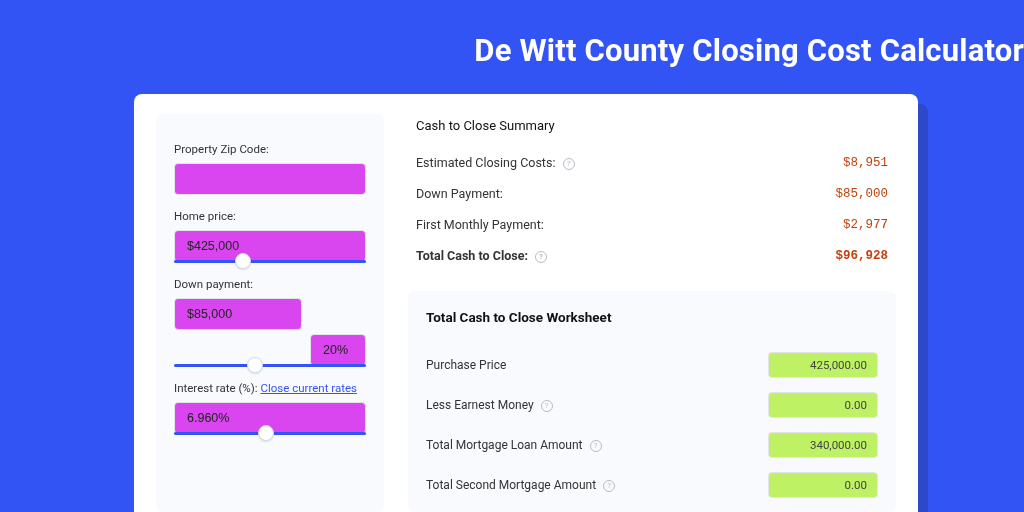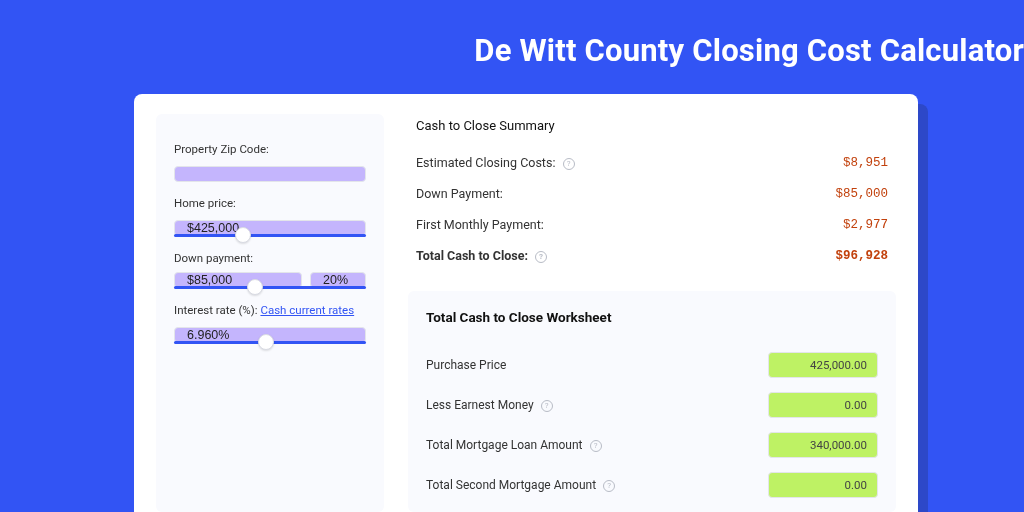--- a/index.html
+++ b/index.html
@@ -57,24 +57,24 @@
   }
   .field { margin-bottom: 14px; }
   .field-label {
     font-size: 11.5px;
     color: #333;
     margin-bottom: 7px;
     display: block;
   }
   .text-input {
     width: 100%;
-    height: 16px;
+    height: 32px;
     border: 1px solid #e3e5ea;
     border-radius: 4px;
-    background: #c4b5fd;
+    background: #d946ef;
     padding: 0 12px;
     font-size: 12.5px;
     color: #222;
   }
   .slider-wrap {
     position: relative;
   }
   .slider-track {
     height: 3px;
     background: #3254f4;
@@ -86,21 +86,21 @@
     top: -7px;
     width: 16px;
     height: 16px;
     background: #fff;
     border: 1px solid #d9dbe3;
     border-radius: 50%;
     box-shadow: 0 1px 2px rgba(0,0,0,0.12);
   }
   .dp-row { display:flex; gap:8px; }
   .dp-row .text-input:first-child { flex:1; }
-  .dp-row .text-input.pct { width:56px; flex:0 0 56px; }
+  .dp-row .text-input.pct { width:56px; flex:0 0 56px;margin-top:36px; }
   .link { color:#3254f4; font-size:11.5px; }
   .summary {
     padding: 4px 8px 8px 8px;
   }
   .summary-title {
     font-size: 13px;
     font-weight: 400;
     color: #111;
     margin-bottom: 14px;
   }
@@ -191,21 +191,21 @@
       </div>
       <div class="slider-wrap">
         <div class="slider-track"></div>
         <div class="slider-thumb" style="left:38%"></div>
       </div>
     </div>
 
     <div class="field" style="margin-bottom:0;">
       <label class="field-label">
         <span>Interest rate (%):</span>
-        <a class="link" href="#">Cash current rates</a>
+        <a class="link" href="#">Close current rates</a>
       </label>
       <input class="text-input" value="6.960%" style="">
       <div class="slider-wrap">
         <div class="slider-track"></div>
         <div class="slider-thumb" style="left:44%"></div>
       </div>
     </div>
 
   </div>
 

